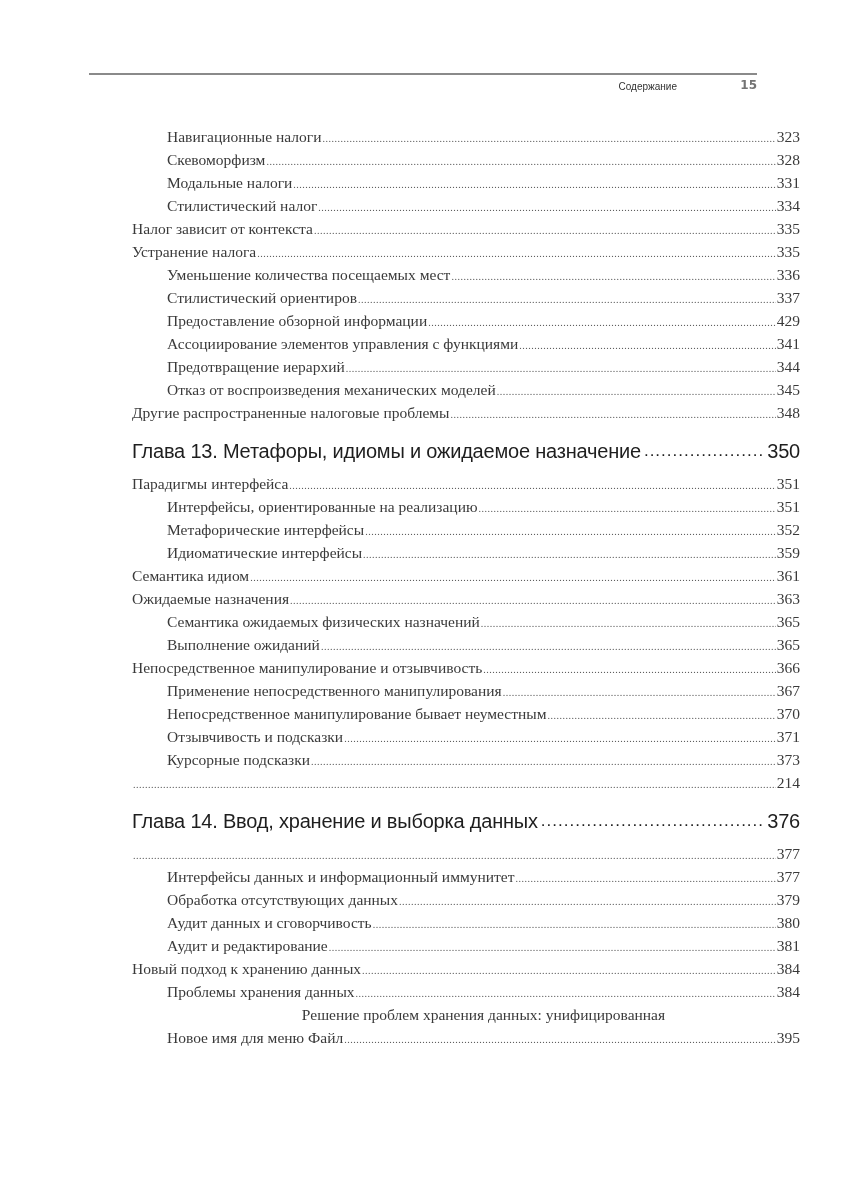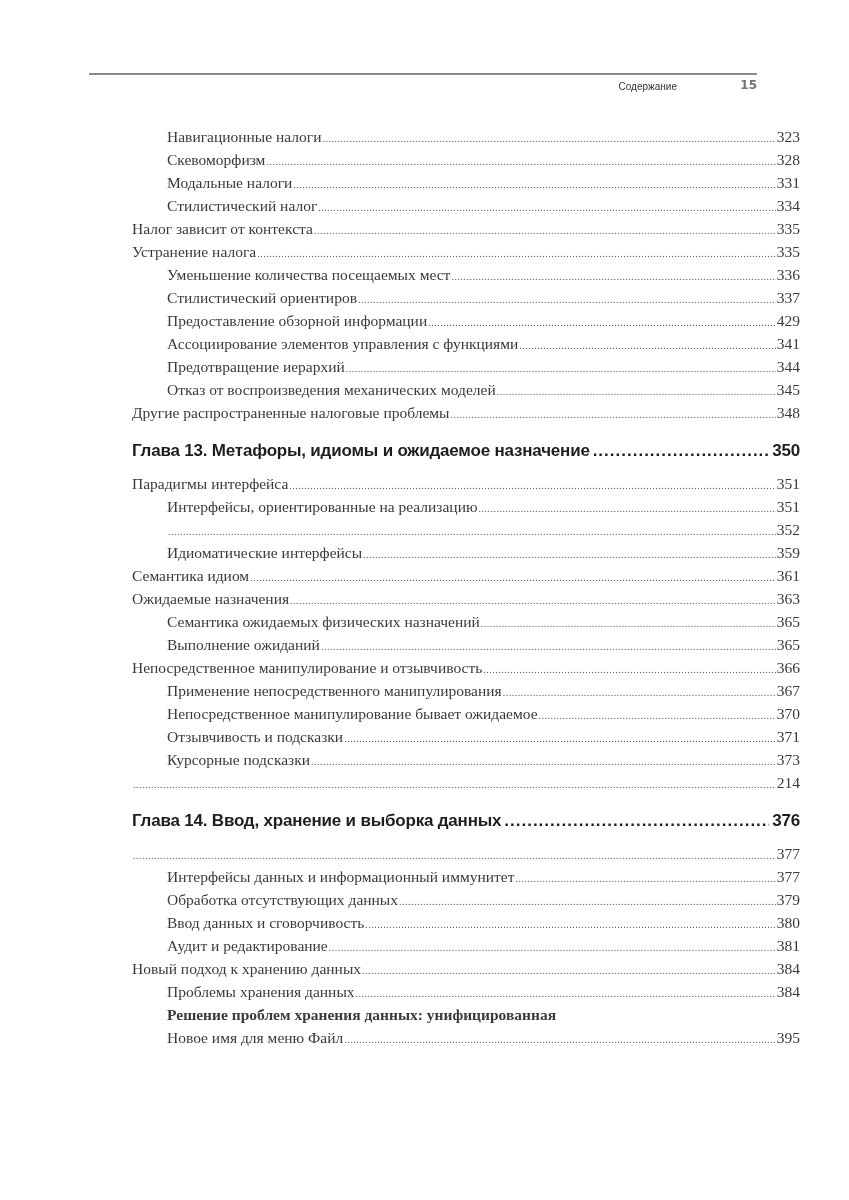--- a/index.html
+++ b/index.html
@@ -11,25 +11,25 @@
 
   .toc { position: absolute; left: 89px; top: 125px; width: 668px; font-family: "Liberation Serif", serif; font-size: 15.5px; color: #3a3a3a; margin-left: 43px; }
   .entry { display: flex; align-items: baseline; height: 23px; line-height: 23px; }
   .entry.l2 { padding-left: 35px; }
   .entry .label { white-space: nowrap; }
   .entry .leader { flex: 1; overflow: hidden; white-space: nowrap; margin: 0 1px; color: #555; font-size: 10px; letter-spacing: 0.5px; }
   .entry .leader::before { content: "........................................................................................................................................................................................................................................................................................................................................"; }
   .entry .page { white-space: nowrap; }
 
   .chapter { display: flex; align-items: flex-end; margin-top: 14px; margin-bottom: 8px; height: 26px; line-height: 26px;
-             font-family: "Liberation Sans", sans-serif; font-weight: bold; font-size: 17px; color: #1e1e1e; letter-spacing: -0.2px; }
+             font-family: "Liberation Sans", sans-serif; font-weight: normal; font-size: 20px; color: #1e1e1e; letter-spacing: -0.2px; }
   .chapter .leader { flex: 1; overflow: hidden; white-space: nowrap; margin: 0 3px; font-size: 17px; letter-spacing: 1px; }
   .chapter .leader::before { content: "..........................................................................................................................................................................."; }
 
-  .entry.wrap { height: auto; align-items: center; font-weight: bold; }
+  .entry.wrap { height: auto; flex-direction: column; align-items: center; }
   .entry.wrap .line1 { height: 23px; line-height: 23px; white-space: nowrap; }
   .entry.wrap .line2 { display: flex; align-items: baseline; height: 23px; line-height: 23px; }
 </style>
 </head>
 <body>
 
 <div class="rule"></div>
 <div class="running-head">
   <span class="rh-title">Содержание</span>
   <span class="rh-page">15</span>
@@ -110,20 +110,21 @@
       <span class="label">Парадигмы интерфейса</span>
       <span class="leader"></span>
       <span class="page">351</span>
     </div>
     <div class="entry l2">
       <span class="label">Интерфейсы, ориентированные на реализацию</span>
       <span class="leader"></span>
       <span class="page">351</span>
     </div>
     <div class="entry l2">
+      <span class="label">Метафорические интерфейсы</span>
       <span class="leader"></span>
       <span class="page">352</span>
     </div>
     <div class="entry l2">
       <span class="label">Идиоматические интерфейсы</span>
       <span class="leader"></span>
       <span class="page">359</span>
     </div>
     <div class="entry">
       <span class="label">Семантика идиом</span>
@@ -149,21 +150,21 @@
       <span class="label">Непосредственное манипулирование и отзывчивость</span>
       <span class="leader"></span>
       <span class="page">366</span>
     </div>
     <div class="entry l2">
       <span class="label">Применение непосредственного манипулирования</span>
       <span class="leader"></span>
       <span class="page">367</span>
     </div>
     <div class="entry l2">
-      <span class="label">Непосредственное манипулирование бывает ожидаемое</span>
+      <span class="label">Непосредственное манипулирование бывает неуместным</span>
       <span class="leader"></span>
       <span class="page">370</span>
     </div>
     <div class="entry l2">
       <span class="label">Отзывчивость и подсказки</span>
       <span class="leader"></span>
       <span class="page">371</span>
     </div>
     <div class="entry l2">
       <span class="label">Курсорные подсказки</span>
@@ -187,21 +188,21 @@
       <span class="label">Интерфейсы данных и информационный иммунитет</span>
       <span class="leader"></span>
       <span class="page">377</span>
     </div>
     <div class="entry l2">
       <span class="label">Обработка отсутствующих данных</span>
       <span class="leader"></span>
       <span class="page">379</span>
     </div>
     <div class="entry l2">
-      <span class="label">Ввод данных и сговорчивость</span>
+      <span class="label">Аудит данных и сговорчивость</span>
       <span class="leader"></span>
       <span class="page">380</span>
     </div>
     <div class="entry l2">
       <span class="label">Аудит и редактирование</span>
       <span class="leader"></span>
       <span class="page">381</span>
     </div>
     <div class="entry">
       <span class="label">Новый подход к хранению данных</span>

